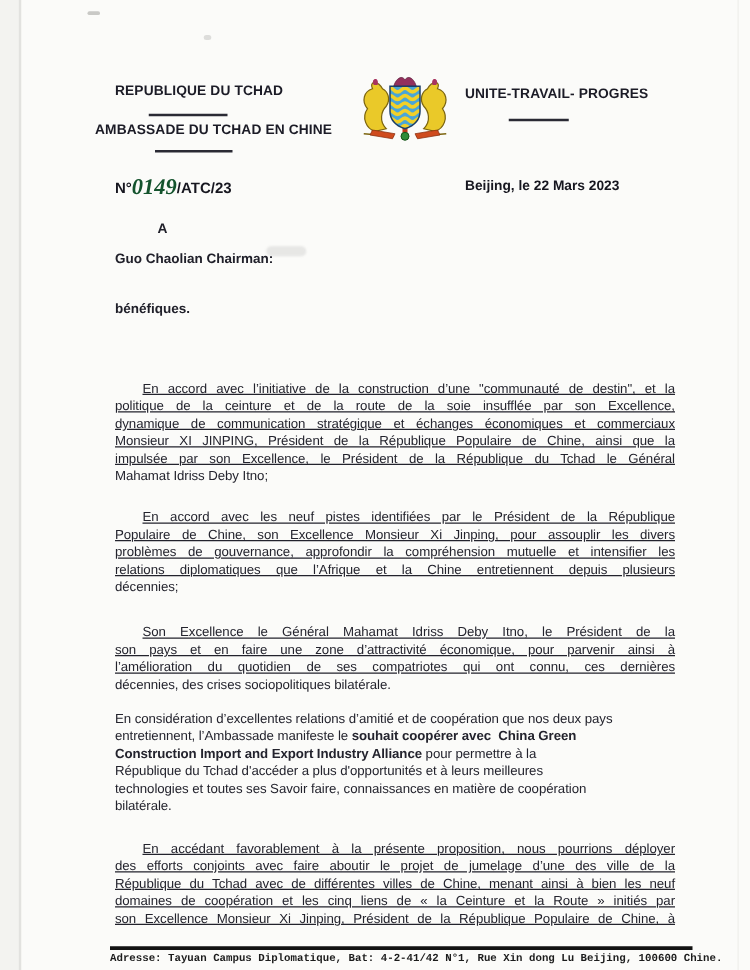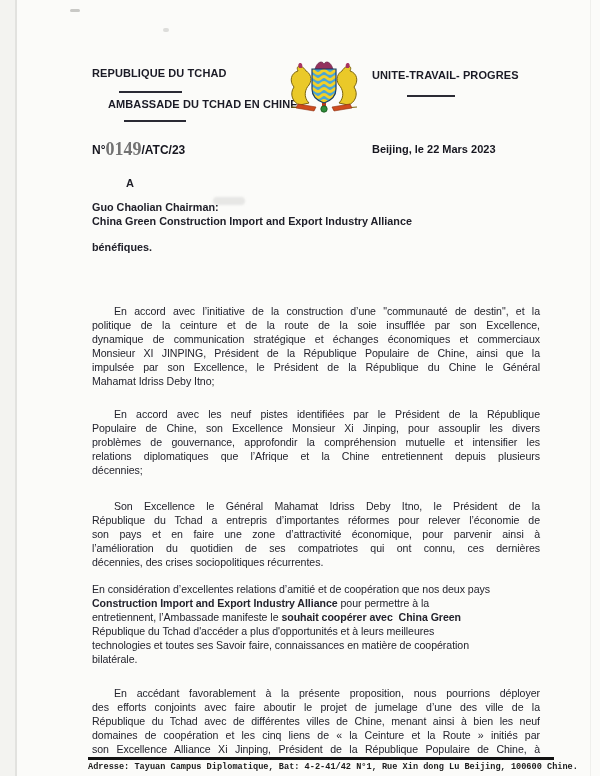--- a/index.html
+++ b/index.html
@@ -10,21 +10,21 @@
   }
   
   .scan-margin{position:absolute;left:0;top:0;width:15px;height:776px;background:#f3f3f0;}
   .scan-left-line{position:absolute;left:15px;top:0;width:2px;height:776px;background:#e2e2df;}
   .scan-right-line{position:absolute;left:590px;top:0;width:1px;height:776px;background:#efefec;}
   .speck{position:absolute;background:#c9c9c6;border-radius:2px;}
   .smudge{position:absolute;left:213px;top:197px;width:32px;height:8px;background:rgba(160,160,160,.22);border-radius:4px;filter:blur(1px);}
   
   .hdr{position:absolute;font-weight:bold;font-size:11px;letter-spacing:.1px;color:#1b1b26;white-space:nowrap;}
   .republic{left:92px;top:67px;}
-  .embassy{left:108px;top:98px;}
+  .embassy{left:76px;top:98px;}
   .motto{left:372px;top:69px;}
   .rule{position:absolute;height:1.6px;background:#2a2a34;}
   .rule-1{left:119px;top:91px;width:63px;}
   .rule-2{left:124px;top:120px;width:62px;}
   .rule-3{left:407px;top:95px;width:48px;}
   .emblem{position:absolute;left:286px;top:59px;}
   
   .refline{position:absolute;left:92px;top:139px;font-size:12px;font-weight:bold;white-space:nowrap;color:#16161f;}
   .ref-number{font-family:"Liberation Serif",serif;font-size:18px;font-weight:bold;vertical-align:-1px;}
   .dateline{position:absolute;left:372px;top:143px;font-size:11px;font-weight:bold;white-space:nowrap;color:#16161f;}
@@ -35,21 +35,21 @@
   
   .subject{position:absolute;left:92px;top:240px;width:466px;font-size:10.8px;line-height:14px;}
   
   .letter-body{position:absolute;left:92px;top:304px;width:448px;font-size:10.6px;line-height:14px;letter-spacing:-.05px;color:#23232d;}
   .para{margin:0;}
   .para:nth-child(1){margin-bottom:19px;}
   .para:nth-child(2){margin-bottom:22px;}
   .para:nth-child(3){margin-bottom:13px;}
   .para:nth-child(4){margin-bottom:20px;}
   .line{white-space:pre-wrap;}
-  .line.just{text-align:justify;text-align-last:justify;}
+  .line.just{text-align:justify;text-align-last:justify;text-decoration:underline;}
   .para.indent .line:first-child{text-indent:22px;}
   .b{font-weight:bold;}
   .u{text-decoration:underline;}
   
   .footer-rule{position:absolute;left:88px;top:757px;width:466px;height:3px;background:#121212;}
   .footer-address{position:absolute;left:88px;top:762px;width:466px;text-align:center;
     font-family:Liberation Mono, monospace;font-size:8.6px;font-weight:bold;color:#1c1c1c;white-space:nowrap;}
 </style>
 </head>
 <body>
@@ -94,68 +94,66 @@
       <path d="M23 19 Q26 16 29 19 T35 19 T41 19 T47 19 T53 19"></path>
       <path d="M23 25 Q26 22 29 25 T35 25 T41 25 T47 25 T53 25"></path>
       <path d="M23 31 Q26 28 29 31 T35 31 T41 31 T47 31 T53 31"></path>
       <path d="M23 37 Q26 34 29 37 T35 37 T41 37 T47 37 T53 37"></path>
       <path d="M23 43 Q26 40 29 43 T35 43 T41 43 T47 43 T53 43"></path>
     </g>
     <path d="M26 10 L50 10 L50 30 C50 38 44 42 38 44 C32 42 26 38 26 30 Z" fill="none" stroke="#1c3f66" stroke-width="1.2"></path>
   </svg>
 
   <div class="refline">
-    <span>N°</span><span class="ref-number" style="color: #737373;">0149</span><span>/ATC/23</span>
+    <span>N°</span><span class="ref-number" style="color: #14532d; font-style: italic;">0149</span><span>/ATC/23</span>
   </div>
   <div class="dateline">Beijing, le 22 Mars 2023</div>
 
   <div class="salutation">A</div>
   <div class="addr-name">Guo Chaolian Chairman:</div>
-  <div class="addr-org">China Green Construction Import and Export Industry Alliance</div>
 
   <div class="subject">
       <div class="line"><span class="b ">bénéfiques.</span></div>
     </div>
 
   <div class="letter-body">
       <div class="para indent">
         <div class="line just"><span class="">En accord avec l’initiative de la construction d’une "communauté de destin", et la</span></div>
         <div class="line just"><span class="">politique de la ceinture et de la route de la soie insufflée par son Excellence,</span></div>
         <div class="line just"><span class="">dynamique de communication stratégique et échanges économiques et commerciaux</span></div>
         <div class="line just"><span class="">Monsieur XI JINPING, Président de la République Populaire de Chine, ainsi que la</span></div>
-        <div class="line just"><span class="">impulsée par son Excellence, le Président de la République du Chine le Général</span></div>
+        <div class="line just"><span class="">impulsée par son Excellence, le Président de la République du Tchad le Général</span></div>
         <div class="line"><span class="">Mahamat Idriss Deby Itno;</span></div>
       </div>
       <div class="para indent">
         <div class="line just"><span class="">En accord avec les neuf pistes identifiées par le Président de la République</span></div>
         <div class="line just"><span class="">Populaire de Chine, son Excellence Monsieur Xi Jinping, pour assouplir les divers</span></div>
         <div class="line just"><span class="">problèmes de gouvernance, approfondir la compréhension mutuelle et intensifier les</span></div>
         <div class="line just"><span class="">relations diplomatiques que l’Afrique et la Chine entretiennent depuis plusieurs</span></div>
         <div class="line"><span class="">décennies;</span></div>
       </div>
       <div class="para indent">
         <div class="line just"><span class="">Son Excellence le Général Mahamat Idriss Deby Itno, le Président de la</span></div>
-        <div class="line just"><span class="">République du Tchad a entrepris d’importantes réformes pour relever l’économie de</span></div>
         <div class="line just"><span class="">son pays et en faire une zone d’attractivité économique, pour parvenir ainsi à</span></div>
         <div class="line just"><span class="">l’amélioration du quotidien de ses compatriotes qui ont connu, ces dernières</span></div>
-        <div class="line"><span class="">décennies, des crises sociopolitiques récurrentes.</span></div>
+        <div class="line"><span class="">décennies, des crises sociopolitiques bilatérale.</span></div>
       </div>
       <div class="para">
         <div class="line"><span class="">En considération d’excellentes relations d’amitié et de coopération que nos deux pays</span></div>
+        <div class="line"><span class="">entretiennent, l’Ambassade manifeste le </span><span class="b ">souhait coopérer avec  China Green</span></div>
         <div class="line"><span class="b ">Construction Import and Export Industry Alliance</span><span class=""> pour permettre à la</span></div>
-        <div class="line"><span class="">entretiennent, l’Ambassade manifeste le </span><span class="b ">souhait coopérer avec  China Green</span></div>
         <div class="line"><span class="">République du Tchad d'accéder a plus d'opportunités et à leurs meilleures</span></div>
         <div class="line"><span class="">technologies et toutes ses Savoir faire, connaissances en matière de coopération</span></div>
         <div class="line"><span class="">bilatérale.</span></div>
       </div>
       <div class="para indent">
         <div class="line just"><span class="">En accédant favorablement à la présente proposition, nous pourrions déployer</span></div>
         <div class="line just"><span class="">des efforts conjoints avec faire aboutir le projet de jumelage d’une des ville de la</span></div>
         <div class="line just"><span class="">République du Tchad avec de différentes villes de Chine, menant ainsi à bien les neuf</span></div>
         <div class="line just"><span class="">domaines de coopération et les cinq liens de « la Ceinture et la Route » initiés par</span></div>
-        <div class="line just"><span class="">son Excellence Alliance Xi Jinping, Président de la République Populaire de Chine, à</span></div>
+        <div class="line just"><span class="">son Excellence Monsieur Xi Jinping, Président de la République Populaire de Chine, à</span></div>
       </div>
     </div>
 
   <div class="footer-rule"></div>
   <div class="footer-address">Adresse: Tayuan Campus Diplomatique, Bat: 4-2-41/42 N°1, Rue Xin dong Lu Beijing, 100600 Chine.</div>
 
 </div>
 
 </body></html>

